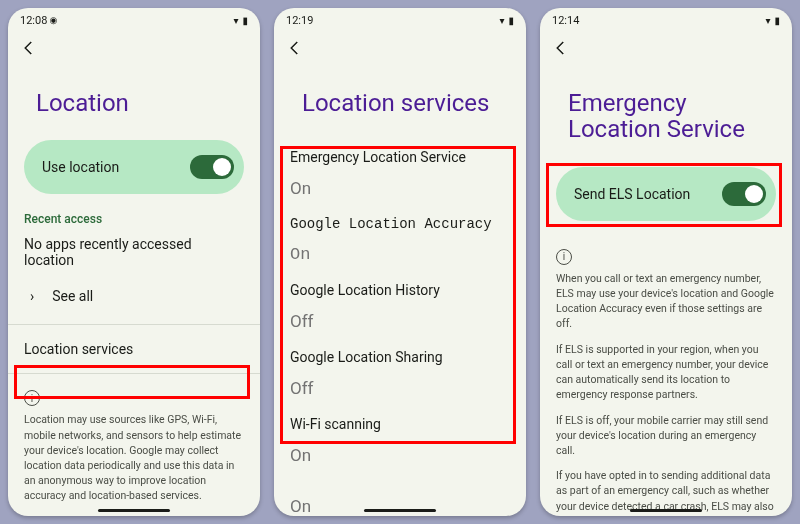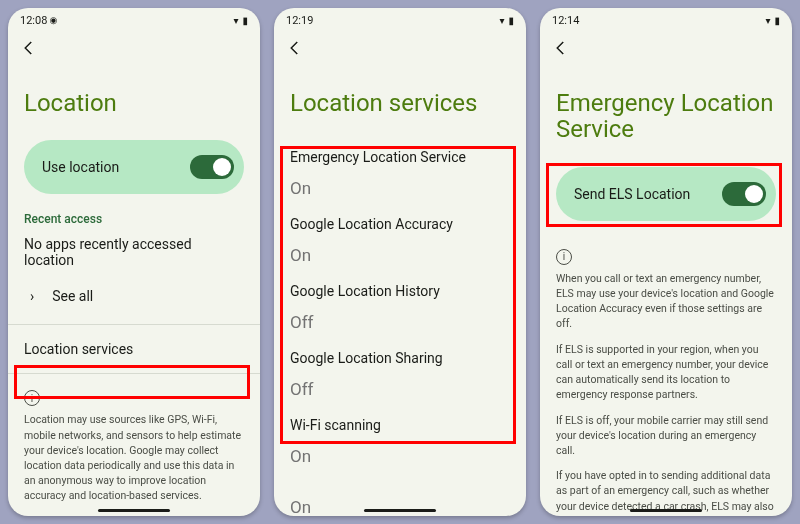--- a/index.html
+++ b/index.html
@@ -36,21 +36,21 @@
   .statusbar .sf { margin-left: auto; display:flex; gap:4px; align-items:center; }
   .sicon { font-size: 10px; }
   .nav {
     height: 36px;
     display:flex;
     align-items:center;
     padding: 0 12px;
   }
   .arrow svg { width:18px; height:18px; stroke:#1a1c18; stroke-width:2; fill:none; }
   .content { padding: 0 16px 12px 16px; flex:1; overflow:hidden; }
-  h1 { font-size: 24px; font-weight: 400; color:#4d7c0f; margin: 22px 0 24px 0; line-height:1.1; }
+  h1 { font-size: 24px; font-weight: 400; color:#4c1d95; margin: 22px 0 24px 12px; line-height:1.1; }
   .pill {
     background: #b6e8c4;
     border-radius: 28px;
     height: 54px;
     display:flex;
     align-items:center;
     padding: 0 10px 0 18px;
     font-size: 14px;
     color:#1a1c18;
     margin-bottom: 18px;
@@ -148,21 +148,21 @@
         </svg>
     </span>
   </div>
   <div class="content">
     <h1>Location services</h1>
     <div id="svc-list">
         <div class="row" style="padding: 9px 0px;">
           <div class="t">Emergency Location Service</div>
           <div class="s">On</div>
         </div>
-        <div class="row" style="padding: 9px 0px;">
+        <div class="row" style="padding: 9px 0px; font-family: Liberation Mono, monospace;">
           <div class="t">Google Location Accuracy</div>
           <div class="s">On</div>
         </div>
         <div class="row" style="padding: 9px 0px;">
           <div class="t">Google Location History</div>
           <div class="s">Off</div>
         </div>
         <div class="row" style="padding: 9px 0px;">
           <div class="t">Google Location Sharing</div>
           <div class="s">Off</div>

